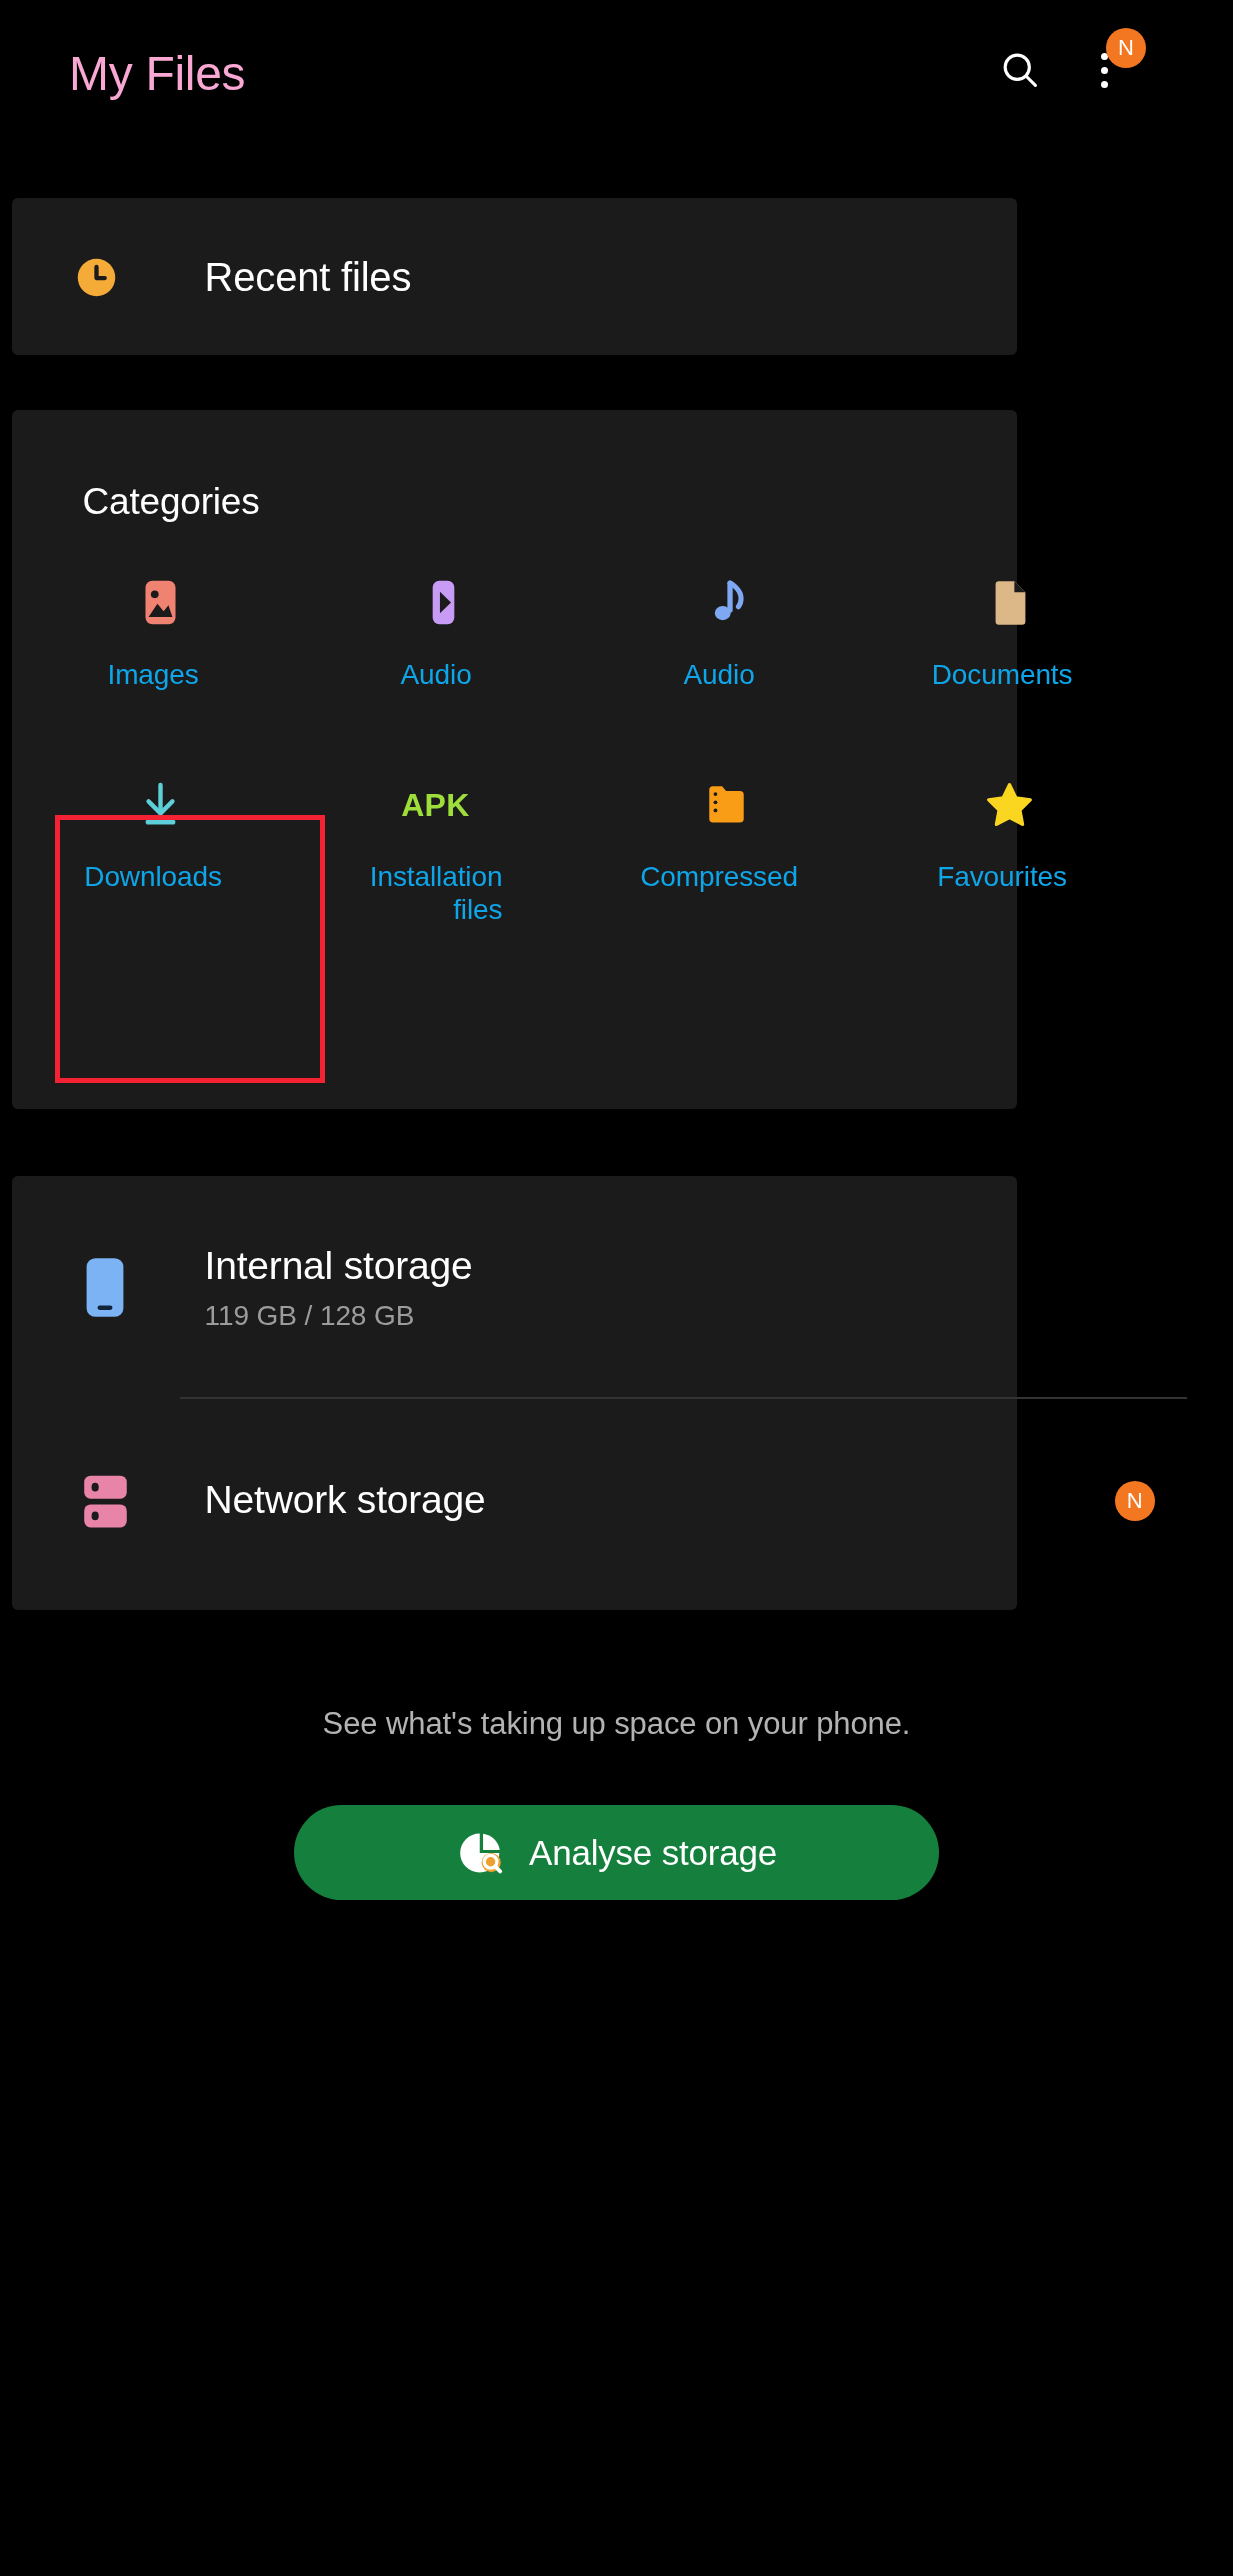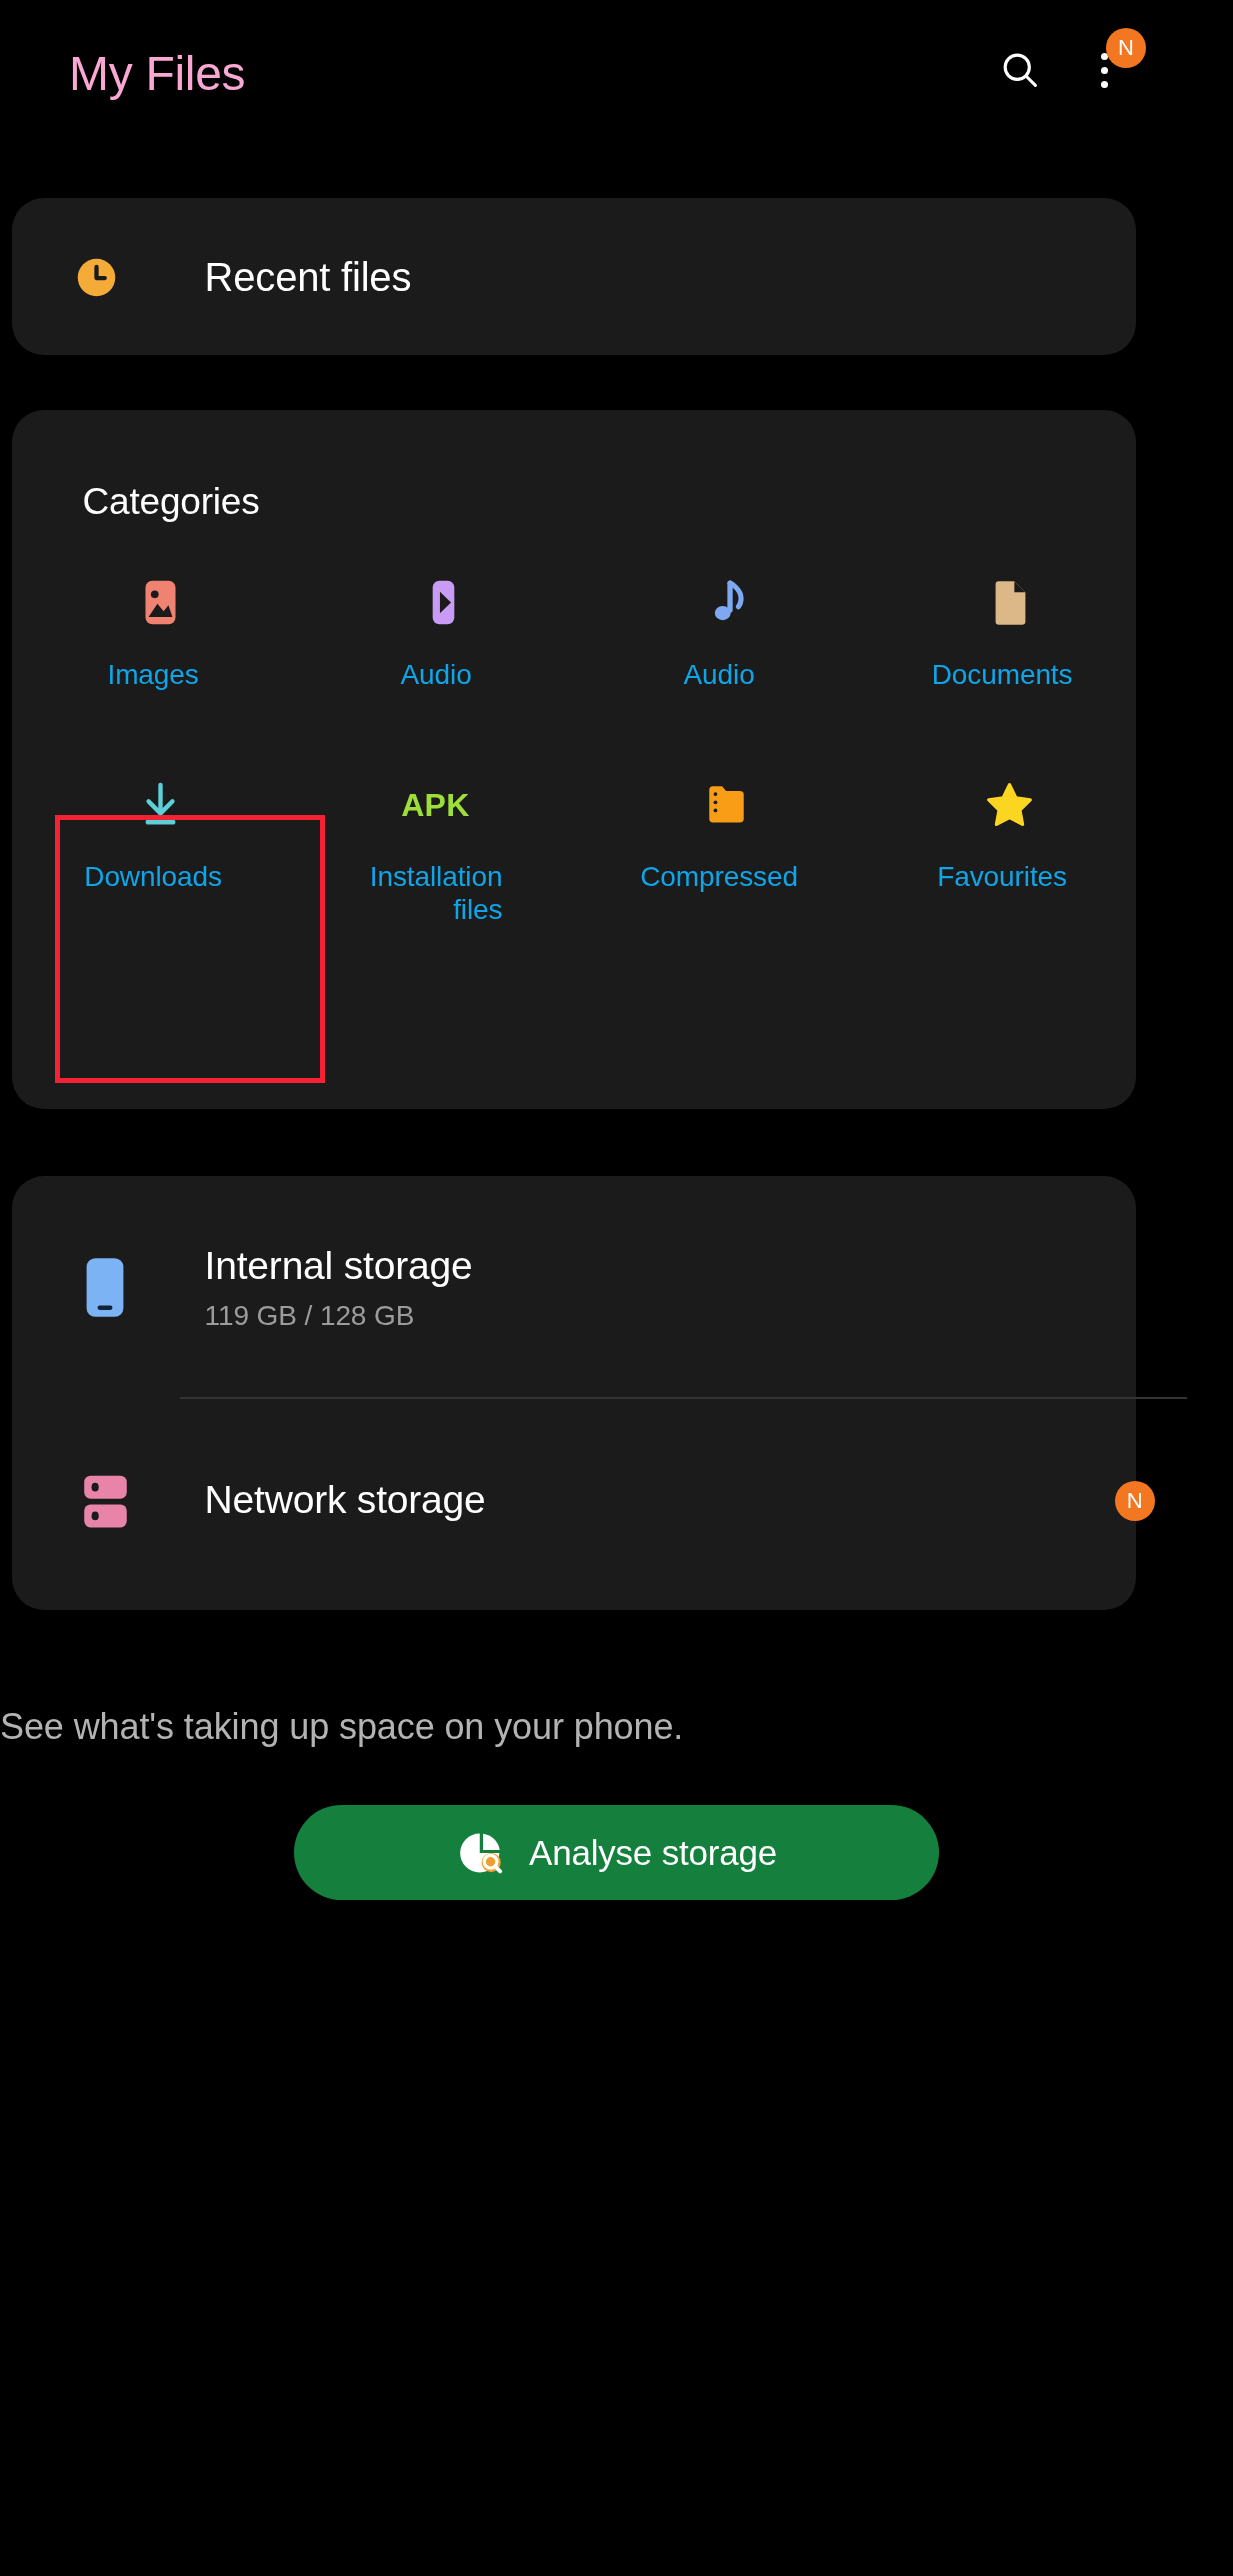--- a/index.html
+++ b/index.html
@@ -66,23 +66,23 @@
     font-size: 22px;
     font-weight: 500;
     display: flex; align-items: center; justify-content: center;
     line-height: 1;
   }
 
   
   .card {
     position: absolute;
     left: 11.6px;
-    width: 1124px;
+    width: 1005px;
     background: #1b1b1b;
-    border-radius: 32px;
+    border-radius: 6px;
   }
   .card-recent { top: 198px; height: 157px; }
   .card-categories { top: 410px; height: 699px; }
   .card-storage { top: 1176px; height: 434px; }
 
   
   .recent-row {
     position: absolute;
     left: 0; top: 0;
     width: 100%; height: 100%;
@@ -209,21 +209,22 @@
     font-weight: 500;
     display: flex; align-items: center; justify-content: center;
     line-height: 1;
   }
 
   
   .cta-caption {
     position: absolute;
     left: 0; top: 1706px;
     width: 1233px;
-    font-size: 36px;
+    text-align: center;
+    font-size: 31px;
     color: #b3b3b3;
     letter-spacing: -0.1px;
   }
   .cta-button {
     position: absolute;
     left: 294px; top: 1805px;
     width: 645px; height: 95px;
     border-radius: 48px;
     background: #15803d;
     display: flex;

